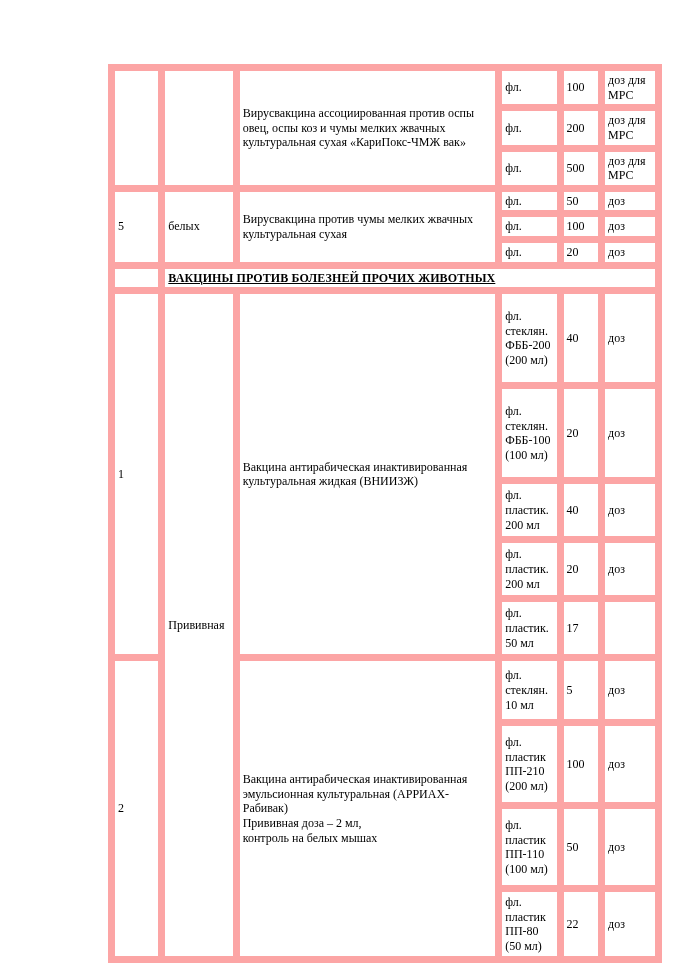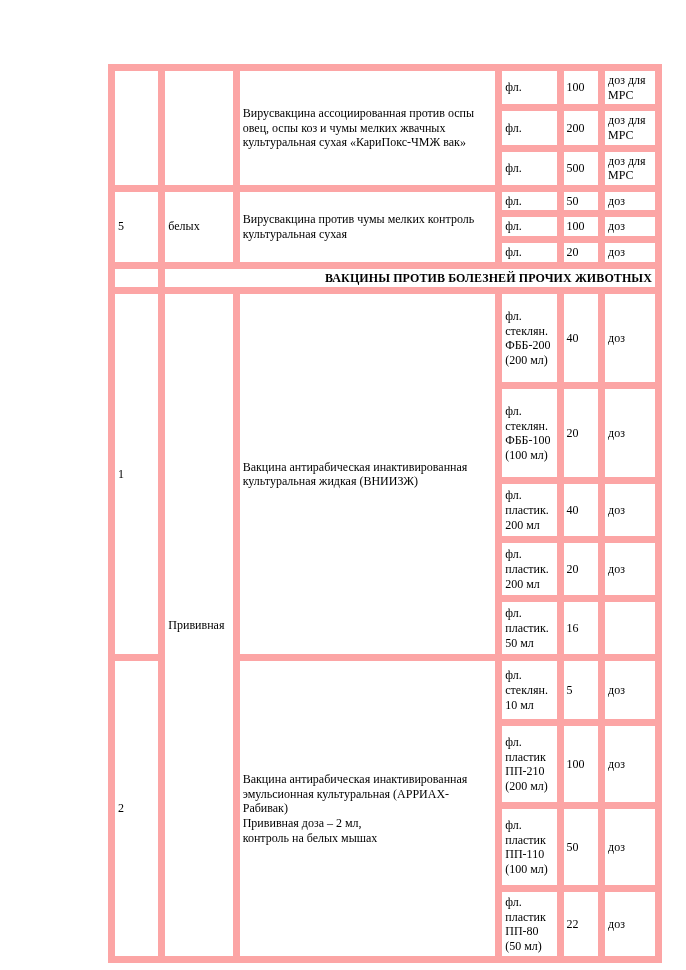--- a/index.html
+++ b/index.html
@@ -37,25 +37,26 @@
   .c-name      { width: 240px; text-align: left; padding-left: 6px; }
   .c-pack      { width: 56px;  text-align: center; }
   .c-qty       { width: 38px;  text-align: center; }
   .c-unit      { width: 52px;  text-align: center; }
   .name-cell {
     text-align: left;
     padding-left: 6px;
     padding-right: 6px;
   }
   .section-row td {
-    text-align: right;
+    text-align: left;
     font-weight: bold;
     font-size: 9.6px;
     padding: 3px 2px;
     letter-spacing: .1px;
+    text-decoration: underline;
   }
   .pack-tall {
     line-height: 1.28;
   }
   .tallrow td { height: 40px; }
 </style>
 </head>
 <body>
 
 <div class="page">
@@ -85,21 +86,21 @@
       </tr>
       <tr>
         <td class="pack-tall">фл.</td>
         <td>500</td>
         <td>доз для МРС</td>
       </tr>
 
       <tr>
         <td rowspan="3">5</td>
         <td rowspan="3">белых</td>
-        <td rowspan="3" class="name-cell">Вирусвакцина против чумы мелких контроль культуральная сухая</td>
+        <td rowspan="3" class="name-cell">Вирусвакцина против чумы мелких жвачных культуральная сухая</td>
         <td>фл.</td>
         <td>50</td>
         <td>доз</td>
       </tr>
       <tr>
         <td>фл.</td>
         <td>100</td>
         <td>доз</td>
       </tr>
       <tr>
@@ -131,21 +132,21 @@
         <td>40</td>
         <td>доз</td>
       </tr>
       <tr class="tallrow">
         <td class="pack-tall" style="height:48px">фл. пластик. 200 мл</td>
         <td>20</td>
         <td>доз</td>
       </tr>
       <tr class="tallrow">
         <td class="pack-tall" style="height:48px">фл. пластик. 50 мл</td>
-        <td>16</td>
+        <td>17</td>
         <td></td>
       </tr>
 
       <tr class="tallrow">
         <td rowspan="4">2</td>
         <td rowspan="4" class="name-cell"><span style="white-space:pre-line">Вакцина антирабическая инактивированная эмульсионная  культуральная (АРРИАХ-Рабивак)
 Прививная доза – 2 мл,
 контроль на белых мышах</span></td>
         <td class="pack-tall" style="height:54px">фл. стеклян.  10 мл</td>
         <td>5</td>

